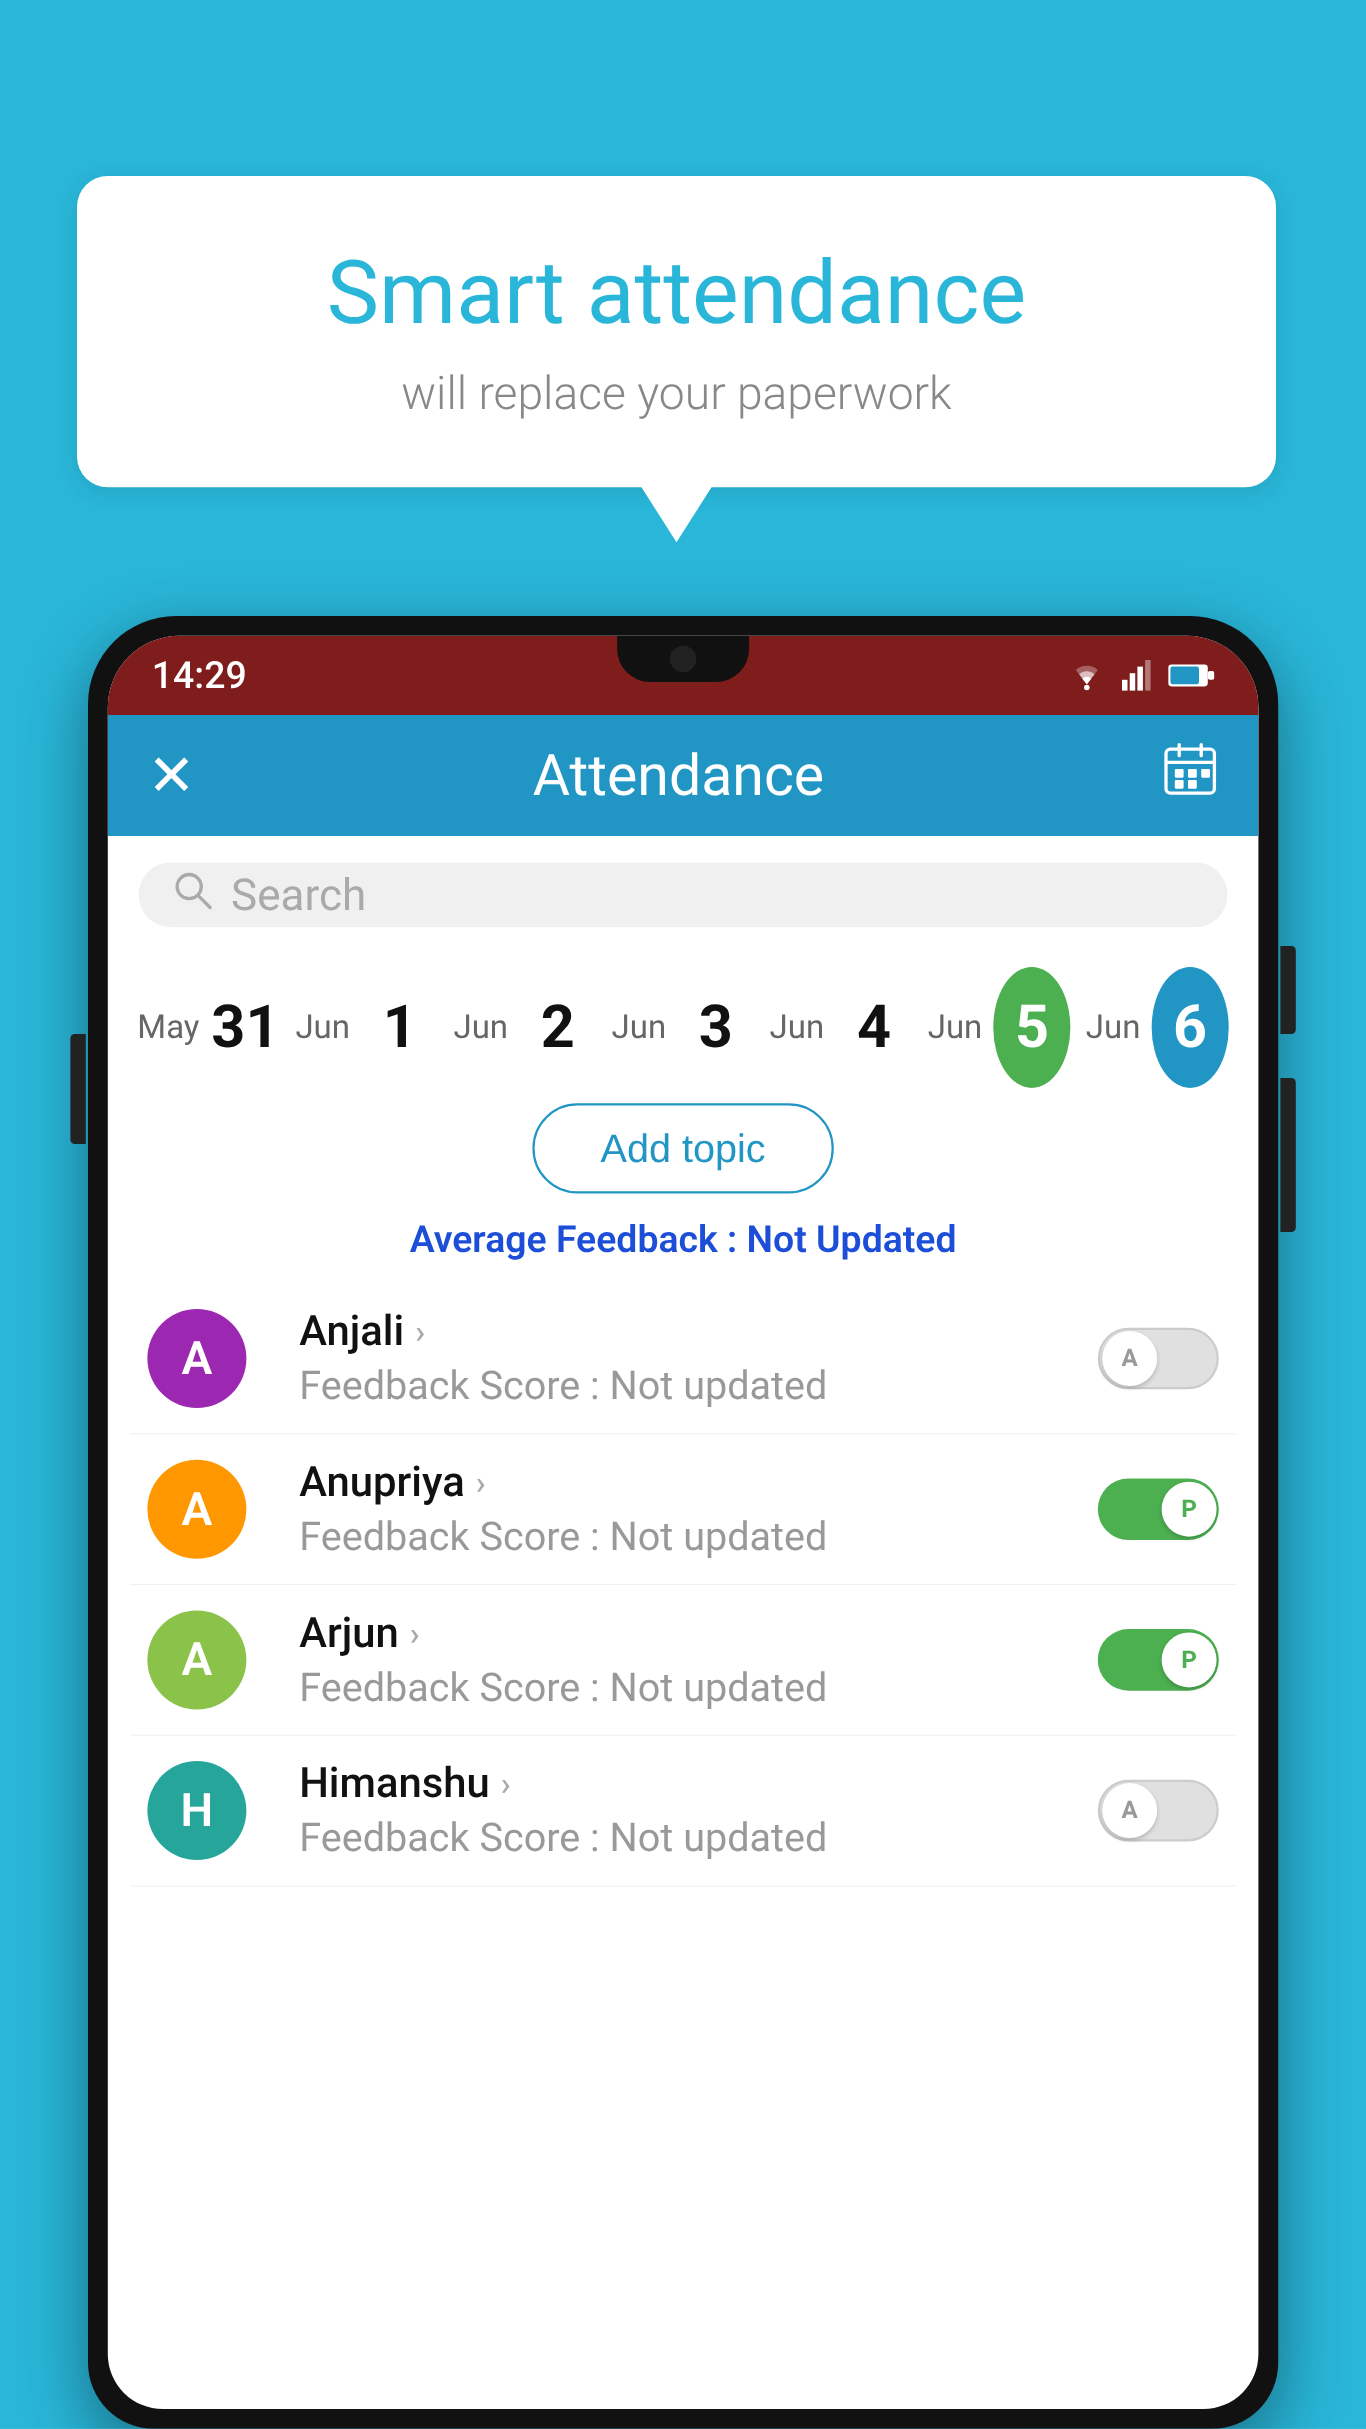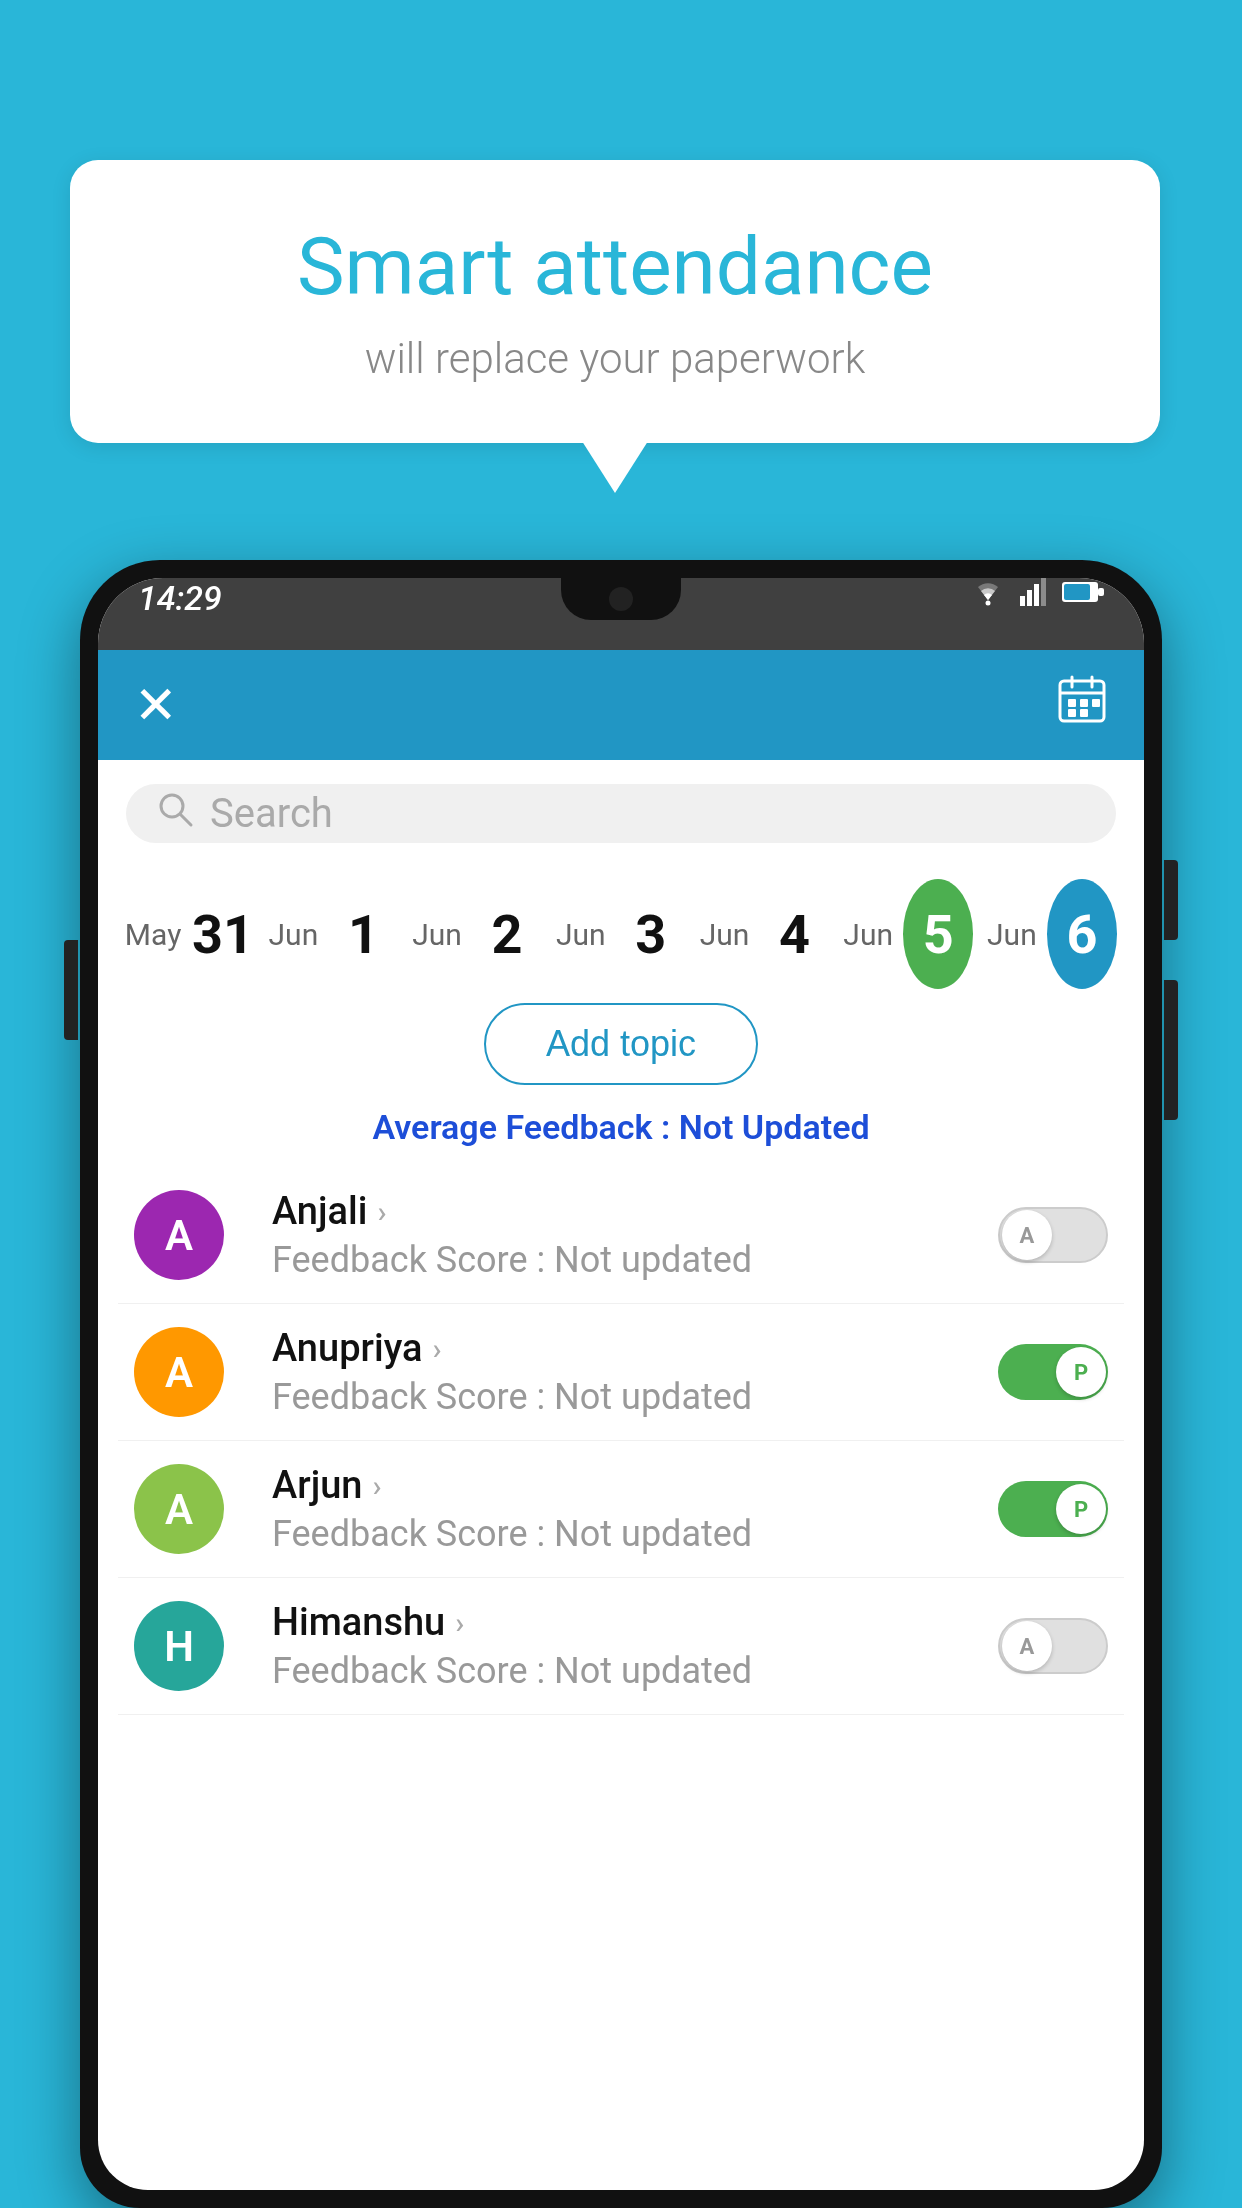--- a/index.html
+++ b/index.html
@@ -85,29 +85,28 @@
       transform: translateX(-50%);
       width: 120px;
       height: 42px;
       background: #111;
       border-radius: 0 0 30px 30px;
       z-index: 20;
     }
 
     
     .status-bar {
-      background: #404040;
+      background: #7f1d1d;
       height: 72px;
       display: flex;
-      align-items: flex-start;
+      align-items: center;
       justify-content: space-between;
       padding: 0 40px;
       position: relative;
       z-index: 10;
-      font-style: italic;
     }
 
     .status-time {
       color: white;
       font-size: 34px;
       font-weight: 500;
     }
 
     .status-icons {
       display: flex;
@@ -425,20 +424,21 @@
         <svg width="42" height="24" viewBox="0 0 42 24">
           <rect x="0" y="2" width="36" height="20" rx="3" fill="white"></rect>
           <rect x="2" y="4" width="26" height="16" rx="2" fill="#2196c4"></rect>
           <rect x="36" y="8" width="6" height="8" rx="2" fill="white"></rect>
         </svg>
       </div>
     </div>
 
     <div class="app-bar">
       <span class="close-btn">✕</span>
+      <span class="app-bar-title">Attendance</span>
       <span style="color:white;font-size:48px;">
         <svg width="52" height="52" viewBox="0 0 52 52" fill="none">
           <rect x="4" y="8" width="44" height="40" rx="4" stroke="white" stroke-width="3" fill="none"></rect>
           <line x1="4" y1="20" x2="48" y2="20" stroke="white" stroke-width="3"></line>
           <line x1="16" y1="4" x2="16" y2="14" stroke="white" stroke-width="3" stroke-linecap="round"></line>
           <line x1="36" y1="4" x2="36" y2="14" stroke="white" stroke-width="3" stroke-linecap="round"></line>
           <rect x="12" y="26" width="8" height="8" rx="1" fill="white"></rect>
           <rect x="24" y="26" width="8" height="8" rx="1" fill="white"></rect>
           <rect x="36" y="26" width="8" height="8" rx="1" fill="white"></rect>
           <rect x="12" y="36" width="8" height="8" rx="1" fill="white"></rect>

